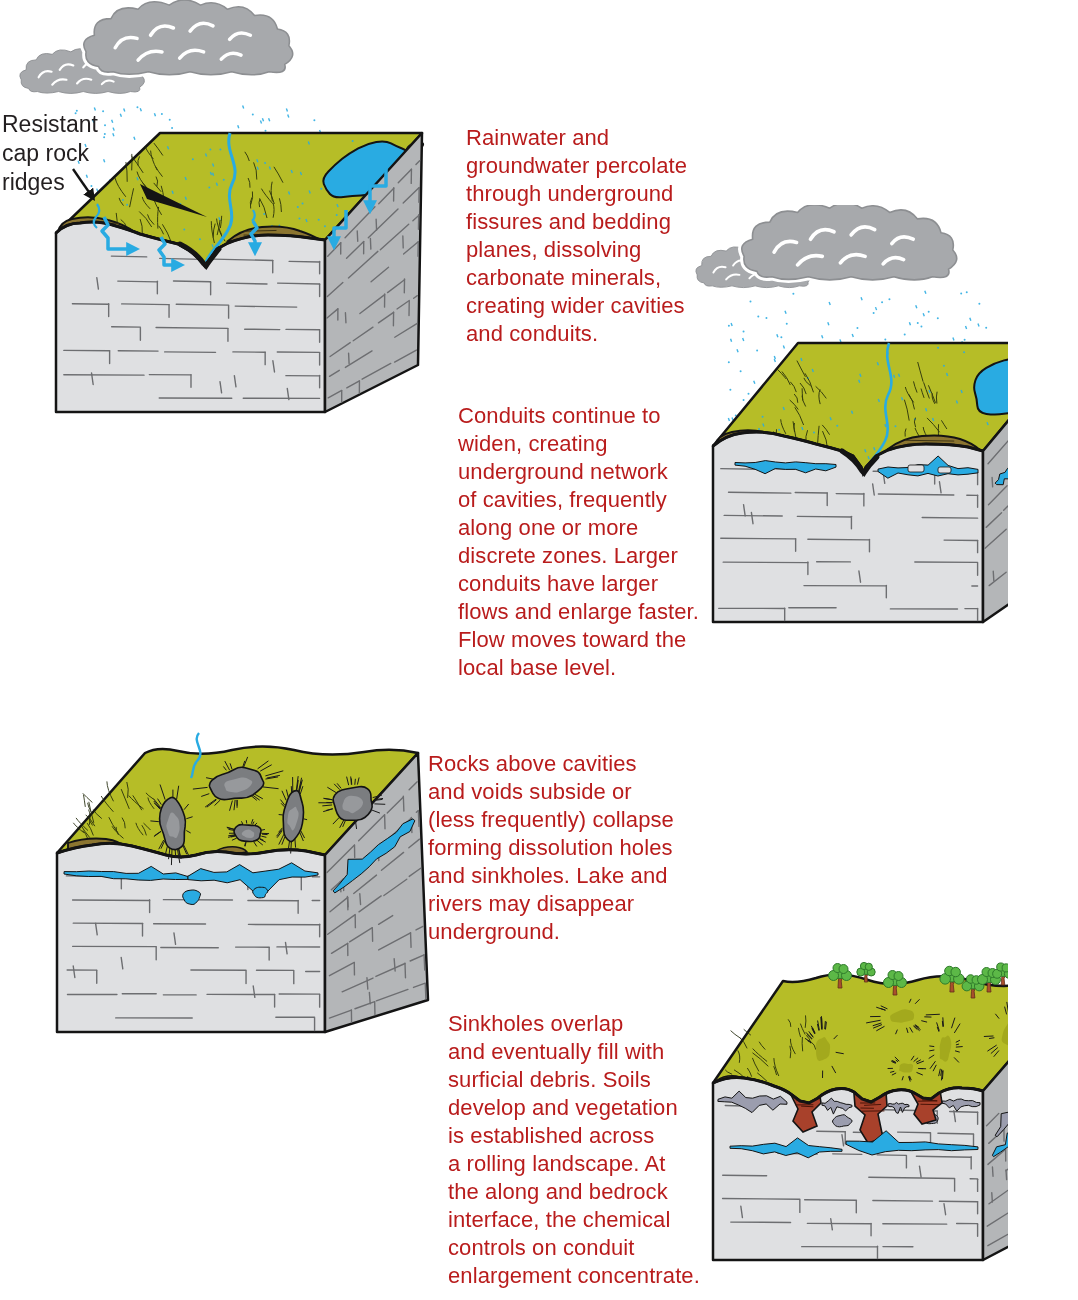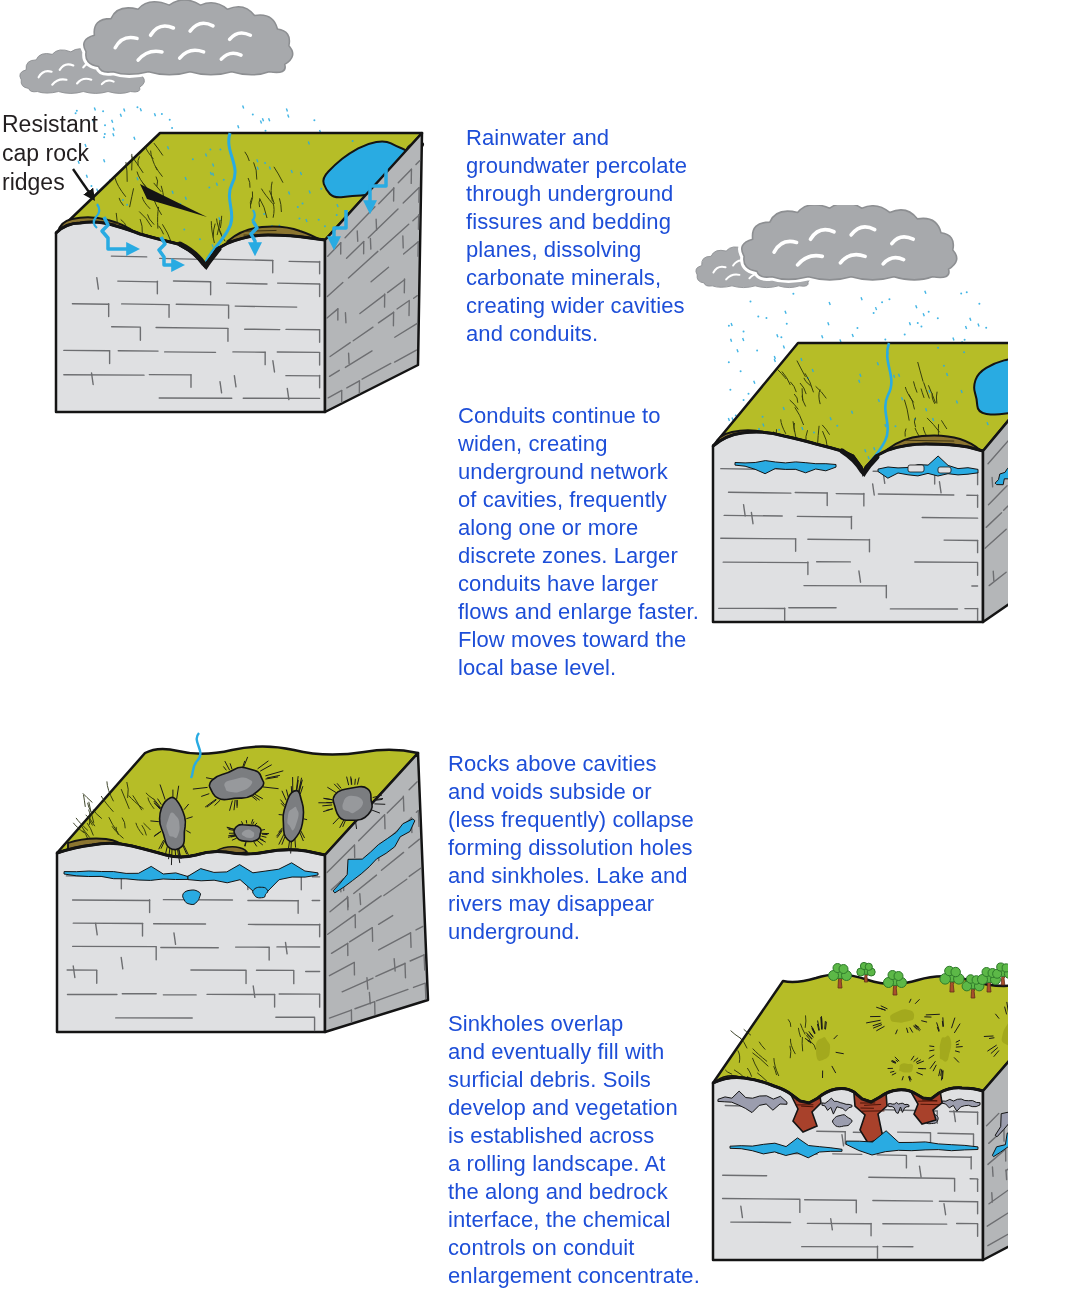--- a/index.html
+++ b/index.html
@@ -1,20 +1,20 @@
 <!DOCTYPE html>
 <html style="--ink: #231f20; --outline: #141414; --grass_green: #b6bd27; --sink_green: #a3a91d; --limestone_front: #dfe0e2; --limestone_side: #b4b6b8; --brick: #6d6e71; --water: #29abe2; --cloud: #a7a9ac; --cloud_edge: #8d8f92; --cap_brown: #8b7530; --debris_red: #a8412b; --clay_gray: #9b9dae; --sink_gray_outer: #7b7d80; --sink_gray_inner: #97999c; --tree_canopy: #5cb847; --tree_canopy_edge: #2f7a2b; --tree_trunk: #a94f2c; --stone: #e6e7e8;"><head>
 <meta charset="utf-8">
 <style>
   html,body{margin:0;padding:0;background:#fff;}
   .canvas{position:relative;width:1008px;height:1300px;background:#fff;overflow:hidden;
           font-family:"Liberation Sans","DejaVu Sans",sans-serif;}
   .abs{position:absolute;}
   .caption{position:absolute;white-space:pre-line;font-size:22px;line-height:28px;
-           color:#1d4ed8;letter-spacing:0.1px;}
+           color:#b91c1c;letter-spacing:0.1px;}
   .label{position:absolute;white-space:pre-line;font-size:23px;line-height:29px;
          color:#231f20;}
   svg{display:block;}
 </style>
 </head>
 <body>
 
 <div class="canvas">
 
   <svg id="stage1" class="abs" style="left:0;top:0" width="450" height="430" viewBox="0 0 450 430">
@@ -1170,21 +1170,21 @@
         <path d="M232.0,63.3 Q231.1,65.3 229.2,67.1 Q227.3,68.9 224.5,70.1 Q221.6,71.3 218.7,72.1 Q215.8,73.0 213.5,72.3 Q211.2,71.7 208.5,71.4 Q205.9,71.2 205.8,69.6 Q205.7,68.0 204.7,66.6 Q203.7,65.1 204.8,63.1 Q205.9,61.2 209.4,60.5 Q212.9,59.7 215.5,59.0 Q218.1,58.2 221.3,57.6 Q224.4,57.0 226.3,58.1 Q228.2,59.1 230.6,60.2 Q233.0,61.2 232.0,63.3 Z" fill="#97999c" stroke="none"></path>
         <path d="M239.9,116.1 Q239.8,118.1 237.7,119.5 Q235.7,120.9 232.9,121.3 Q230.0,121.6 227.2,121.4 Q224.5,121.3 221.5,120.6 Q218.6,119.9 217.2,117.9 Q215.8,115.9 214.7,113.8 Q213.6,111.7 214.4,109.6 Q215.3,107.5 217.5,105.9 Q219.6,104.3 222.9,104.7 Q226.1,105.0 228.7,105.1 Q231.3,105.2 234.6,105.5 Q237.9,105.8 239.8,107.8 Q241.6,109.7 240.8,111.9 Q240.0,114.0 239.9,116.1 Z" fill="#7b7d80" stroke="#141414" stroke-width="1.6"></path>
         <path d="M234.1,115.3 Q234.1,116.4 233.1,117.2 Q232.1,118.0 230.5,117.9 Q229.0,117.8 227.6,117.8 Q226.3,117.8 225.3,117.0 Q224.4,116.3 223.2,115.7 Q222.0,115.1 221.8,114.2 Q221.6,113.2 222.3,112.4 Q223.1,111.6 223.9,111.0 Q224.7,110.3 225.9,110.0 Q227.0,109.7 228.5,109.5 Q229.9,109.4 230.7,110.3 Q231.6,111.1 232.9,111.7 Q234.3,112.2 234.2,113.2 Q234.1,114.3 234.1,115.3 Z" fill="#97999c" stroke="none"></path>
         <path d="M282.4,103.3 Q281.5,109.1 279.1,112.9 Q276.8,116.7 274.3,119.6 Q271.8,122.5 269.6,121.1 Q267.3,119.7 265.6,117.1 Q263.8,114.6 263.6,109.4 Q263.5,104.3 263.2,99.4 Q262.9,94.6 264.3,89.7 Q265.8,84.9 267.5,79.9 Q269.2,75.0 271.7,72.7 Q274.1,70.4 276.6,70.6 Q279.0,70.8 280.1,75.2 Q281.2,79.5 282.3,83.2 Q283.5,86.8 283.5,92.2 Q283.4,97.5 282.4,103.3 Z" fill="#7b7d80" stroke="#141414" stroke-width="1.6"></path>
         <path d="M277.2,100.9 Q276.4,103.2 275.6,105.7 Q274.9,108.2 273.6,109.8 Q272.4,111.4 271.6,109.5 Q270.7,107.5 270.0,106.4 Q269.4,105.2 268.1,104.2 Q266.9,103.3 267.4,100.2 Q267.8,97.2 268.2,94.2 Q268.6,91.1 270.0,90.2 Q271.4,89.2 272.4,88.7 Q273.4,88.3 274.7,87.1 Q275.9,85.9 276.4,87.9 Q277.0,89.9 278.0,91.3 Q278.9,92.7 278.5,95.7 Q278.0,98.6 277.2,100.9 Z" fill="#97999c" stroke="none"></path>
         <path d="M351.9,83.6 Q353.0,87.3 350.8,91.0 Q348.6,94.7 344.8,97.5 Q341.1,100.3 336.3,100.3 Q331.5,100.3 326.6,100.2 Q321.8,100.1 319.2,96.7 Q316.7,93.3 315.8,89.7 Q314.9,86.2 313.6,82.3 Q312.3,78.5 314.9,74.9 Q317.4,71.3 321.9,70.1 Q326.4,68.9 330.4,68.3 Q334.3,67.7 339.2,66.8 Q344.1,66.0 347.6,68.8 Q351.0,71.6 350.9,75.7 Q350.7,79.9 351.9,83.6 Z" fill="#7b7d80" stroke="#141414" stroke-width="1.6"></path>
         <path d="M342.7,84.4 Q342.0,86.3 340.7,87.8 Q339.5,89.2 337.8,90.2 Q336.2,91.2 334.2,92.6 Q332.2,94.0 330.4,92.6 Q328.6,91.1 326.0,90.8 Q323.4,90.4 322.7,88.4 Q322.0,86.3 322.7,84.3 Q323.5,82.3 324.1,80.2 Q324.7,78.1 326.8,76.9 Q328.9,75.7 331.3,75.8 Q333.7,75.9 335.9,76.3 Q338.0,76.7 339.8,77.8 Q341.6,78.9 342.6,80.7 Q343.5,82.5 342.7,84.4 Z" fill="#97999c" stroke="none"></path>
       </g>
     </svg>
 
-  <div class="caption" style="left:448px;top:750px">Rocks above cavities
+  <div class="caption" style="left:428px;top:750px">Rocks above cavities
 and voids subside or
 (less frequently) collapse
 forming dissolution holes
 and sinkholes. Lake and
 rivers may disappear
 underground.</div>
 
   <svg id="stage4" class="abs" style="left:690px;top:940px" width="388" height="360" viewBox="0 0 388 360">
       <defs>
         <clipPath id="c4f">

